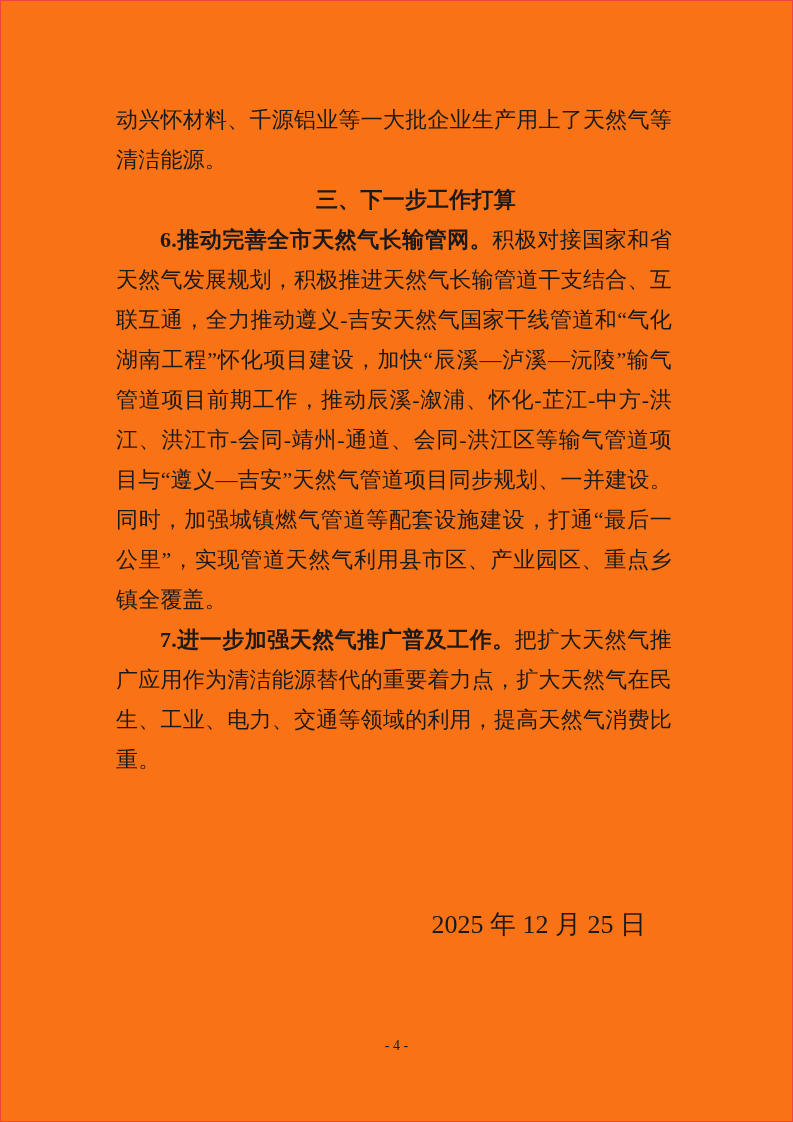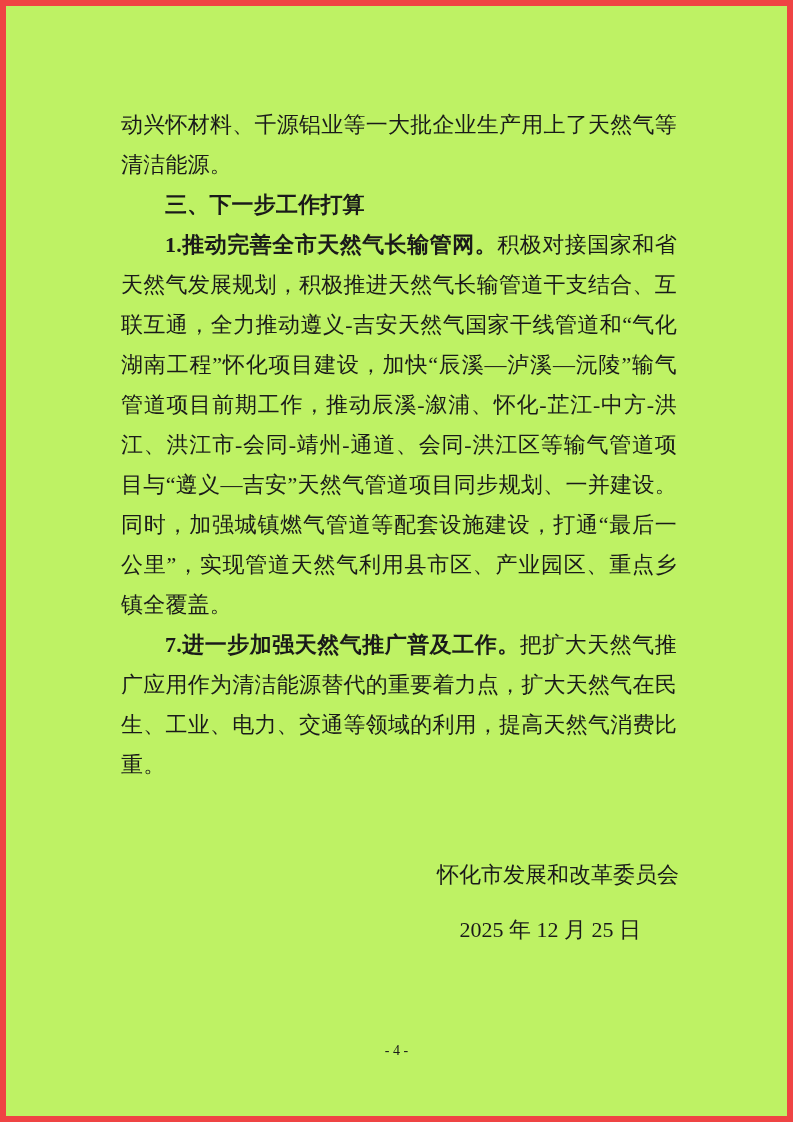--- a/index.html
+++ b/index.html
@@ -13,57 +13,57 @@
     position: relative;
     font-family: "Liberation Serif", serif;
     color: #1a1a1a;
     overflow: hidden;
   }
   .page {
     position: absolute;
     left: 0; top: 0;
     width: 793px;
     height: 1122px;
-    background: #bef264;
+    background: #f97316;
     box-sizing: border-box;
-    border: 6px solid #ef4444;
+    border: 1px solid #ef4444;
   }
   .content {
     position: absolute;
     left: 115px;
     top: 99px;
     width: 556px;
   }
   .para {
     margin: 0;
     font-size: 22px;
     line-height: 40px;
     text-align: justify;
     letter-spacing: 0.2px;
   }
   .para.indent { text-indent: 2em; }
   .para .b { font-weight: bold; }
   .para.heading {
     font-weight: bold;
     font-family: Liberation Sans, sans-serif;
-    text-align: left;
+    text-align: center;
   }
   .signature {
     position: absolute;
     top: 849px;
     right: 108px;
     font-size: 22px;
     line-height: 40px;
     white-space: nowrap;
   }
   .date {
     position: absolute;
     top: 904px;
     right: 146px;
-    font-size: 22px;
+    font-size: 26px;
     line-height: 40px;
     white-space: nowrap;
   }
   .footer {
     position: absolute;
     top: 1036px;
     left: 0;
     width: 100%;
     text-align: center;
     font-size: 14px;
@@ -71,22 +71,21 @@
     color: #1a1a1a;
   }
 </style>
 </head>
 <body>
 
 <div class="page">
   <div class="content" id="paragraphs">
       <p class="para"><span>动兴怀材料、千源铝业等一大批企业生产用上了天然气等清洁能源。</span></p>
       <p class="para heading indent"><span class="b">三、下一步工作打算</span></p>
-      <p class="para indent"><span class="b">1.推动完善全市天然气长输管网。</span><span>积极对接国家和省天然气发展规划，积极推进天然气长输管道干支结合、互联互通，全力推动遵义-吉安天然气国家干线管道和“气化湖南工程”怀化项目建设，加快“辰溪—泸溪—沅陵”输气管道项目前期工作，推动辰溪-溆浦、怀化-芷江-中方-洪江、洪江市-会同-靖州-通道、会同-洪江区等输气管道项目与“遵义—吉安”天然气管道项目同步规划、一并建设。同时，加强城镇燃气管道等配套设施建设，打通“最后一公里”，实现管道天然气利用县市区、产业园区、重点乡镇全覆盖。</span></p>
+      <p class="para indent"><span class="b">6.推动完善全市天然气长输管网。</span><span>积极对接国家和省天然气发展规划，积极推进天然气长输管道干支结合、互联互通，全力推动遵义-吉安天然气国家干线管道和“气化湖南工程”怀化项目建设，加快“辰溪—泸溪—沅陵”输气管道项目前期工作，推动辰溪-溆浦、怀化-芷江-中方-洪江、洪江市-会同-靖州-通道、会同-洪江区等输气管道项目与“遵义—吉安”天然气管道项目同步规划、一并建设。同时，加强城镇燃气管道等配套设施建设，打通“最后一公里”，实现管道天然气利用县市区、产业园区、重点乡镇全覆盖。</span></p>
       <p class="para indent"><span class="b">7.进一步加强天然气推广普及工作。</span><span>把扩大天然气推广应用作为清洁能源替代的重要着力点，扩大天然气在民生、工业、电力、交通等领域的利用，提高天然气消费比重。</span></p>
     </div>
 
-  <div class="signature">怀化市发展和改革委员会</div>
 
   <div class="date">2025 年 12 月 25 日</div>
 
   <div class="footer">- 4 -</div>
 </div>
 
 </body></html>

